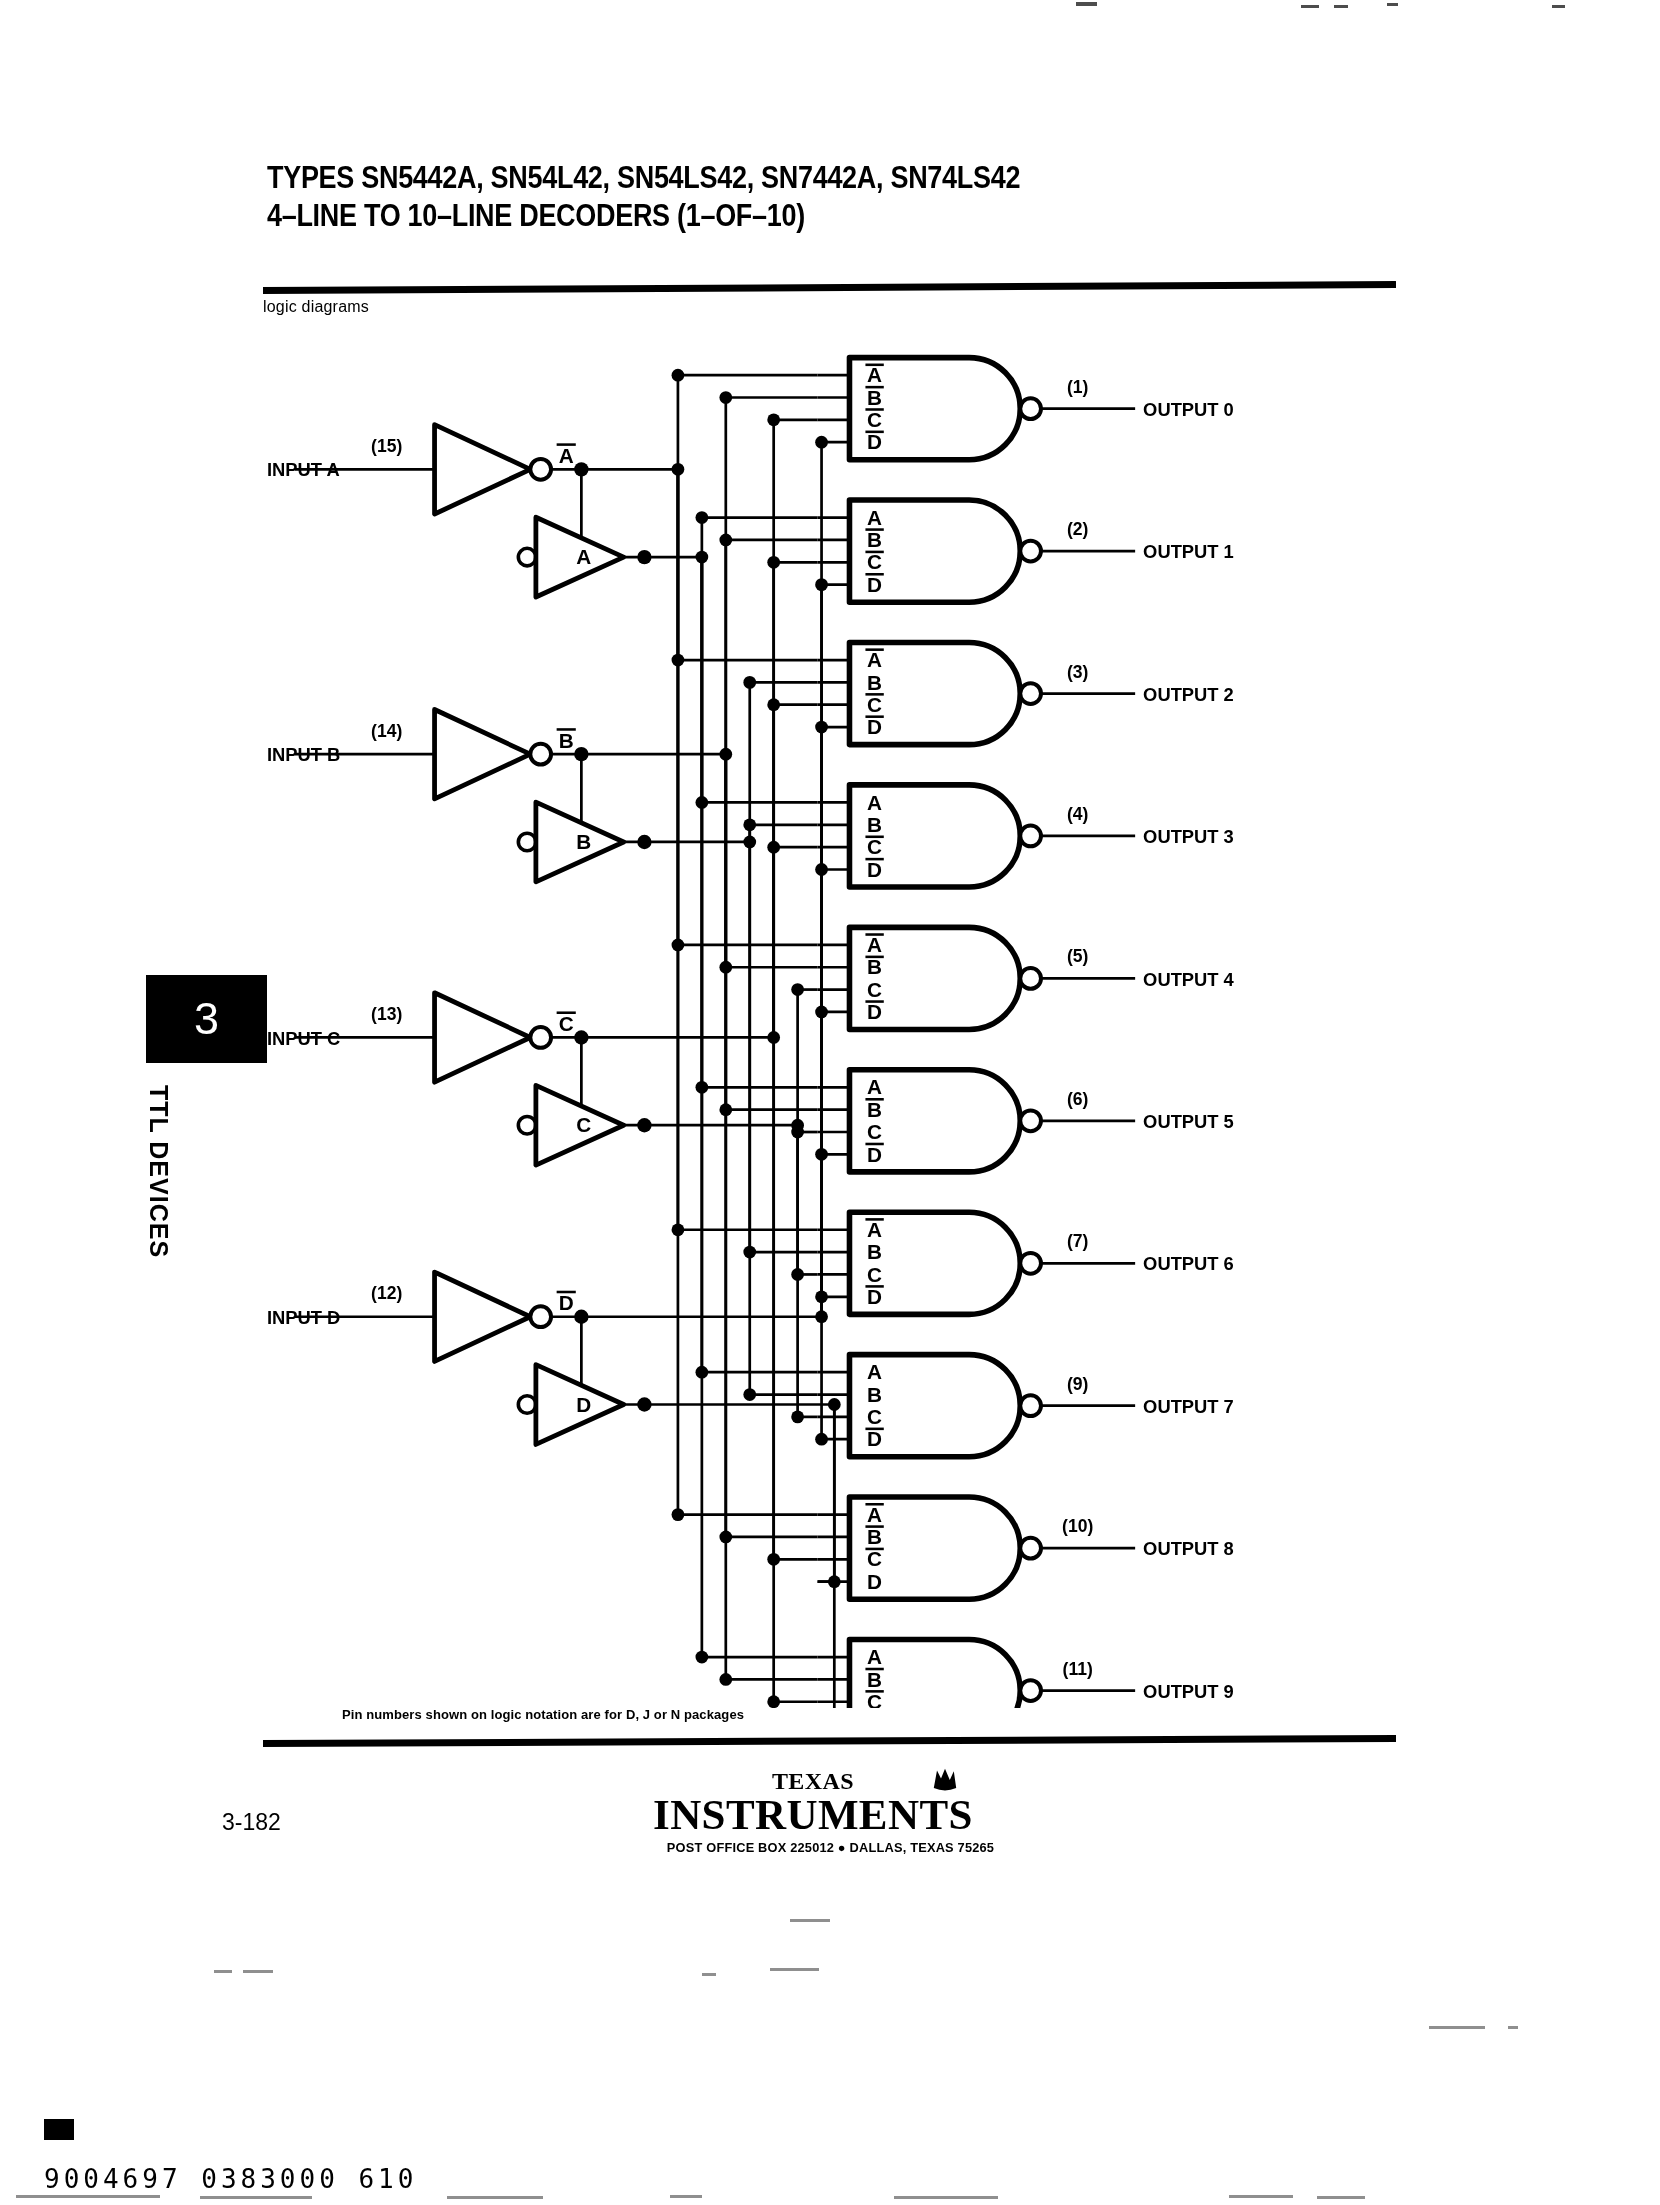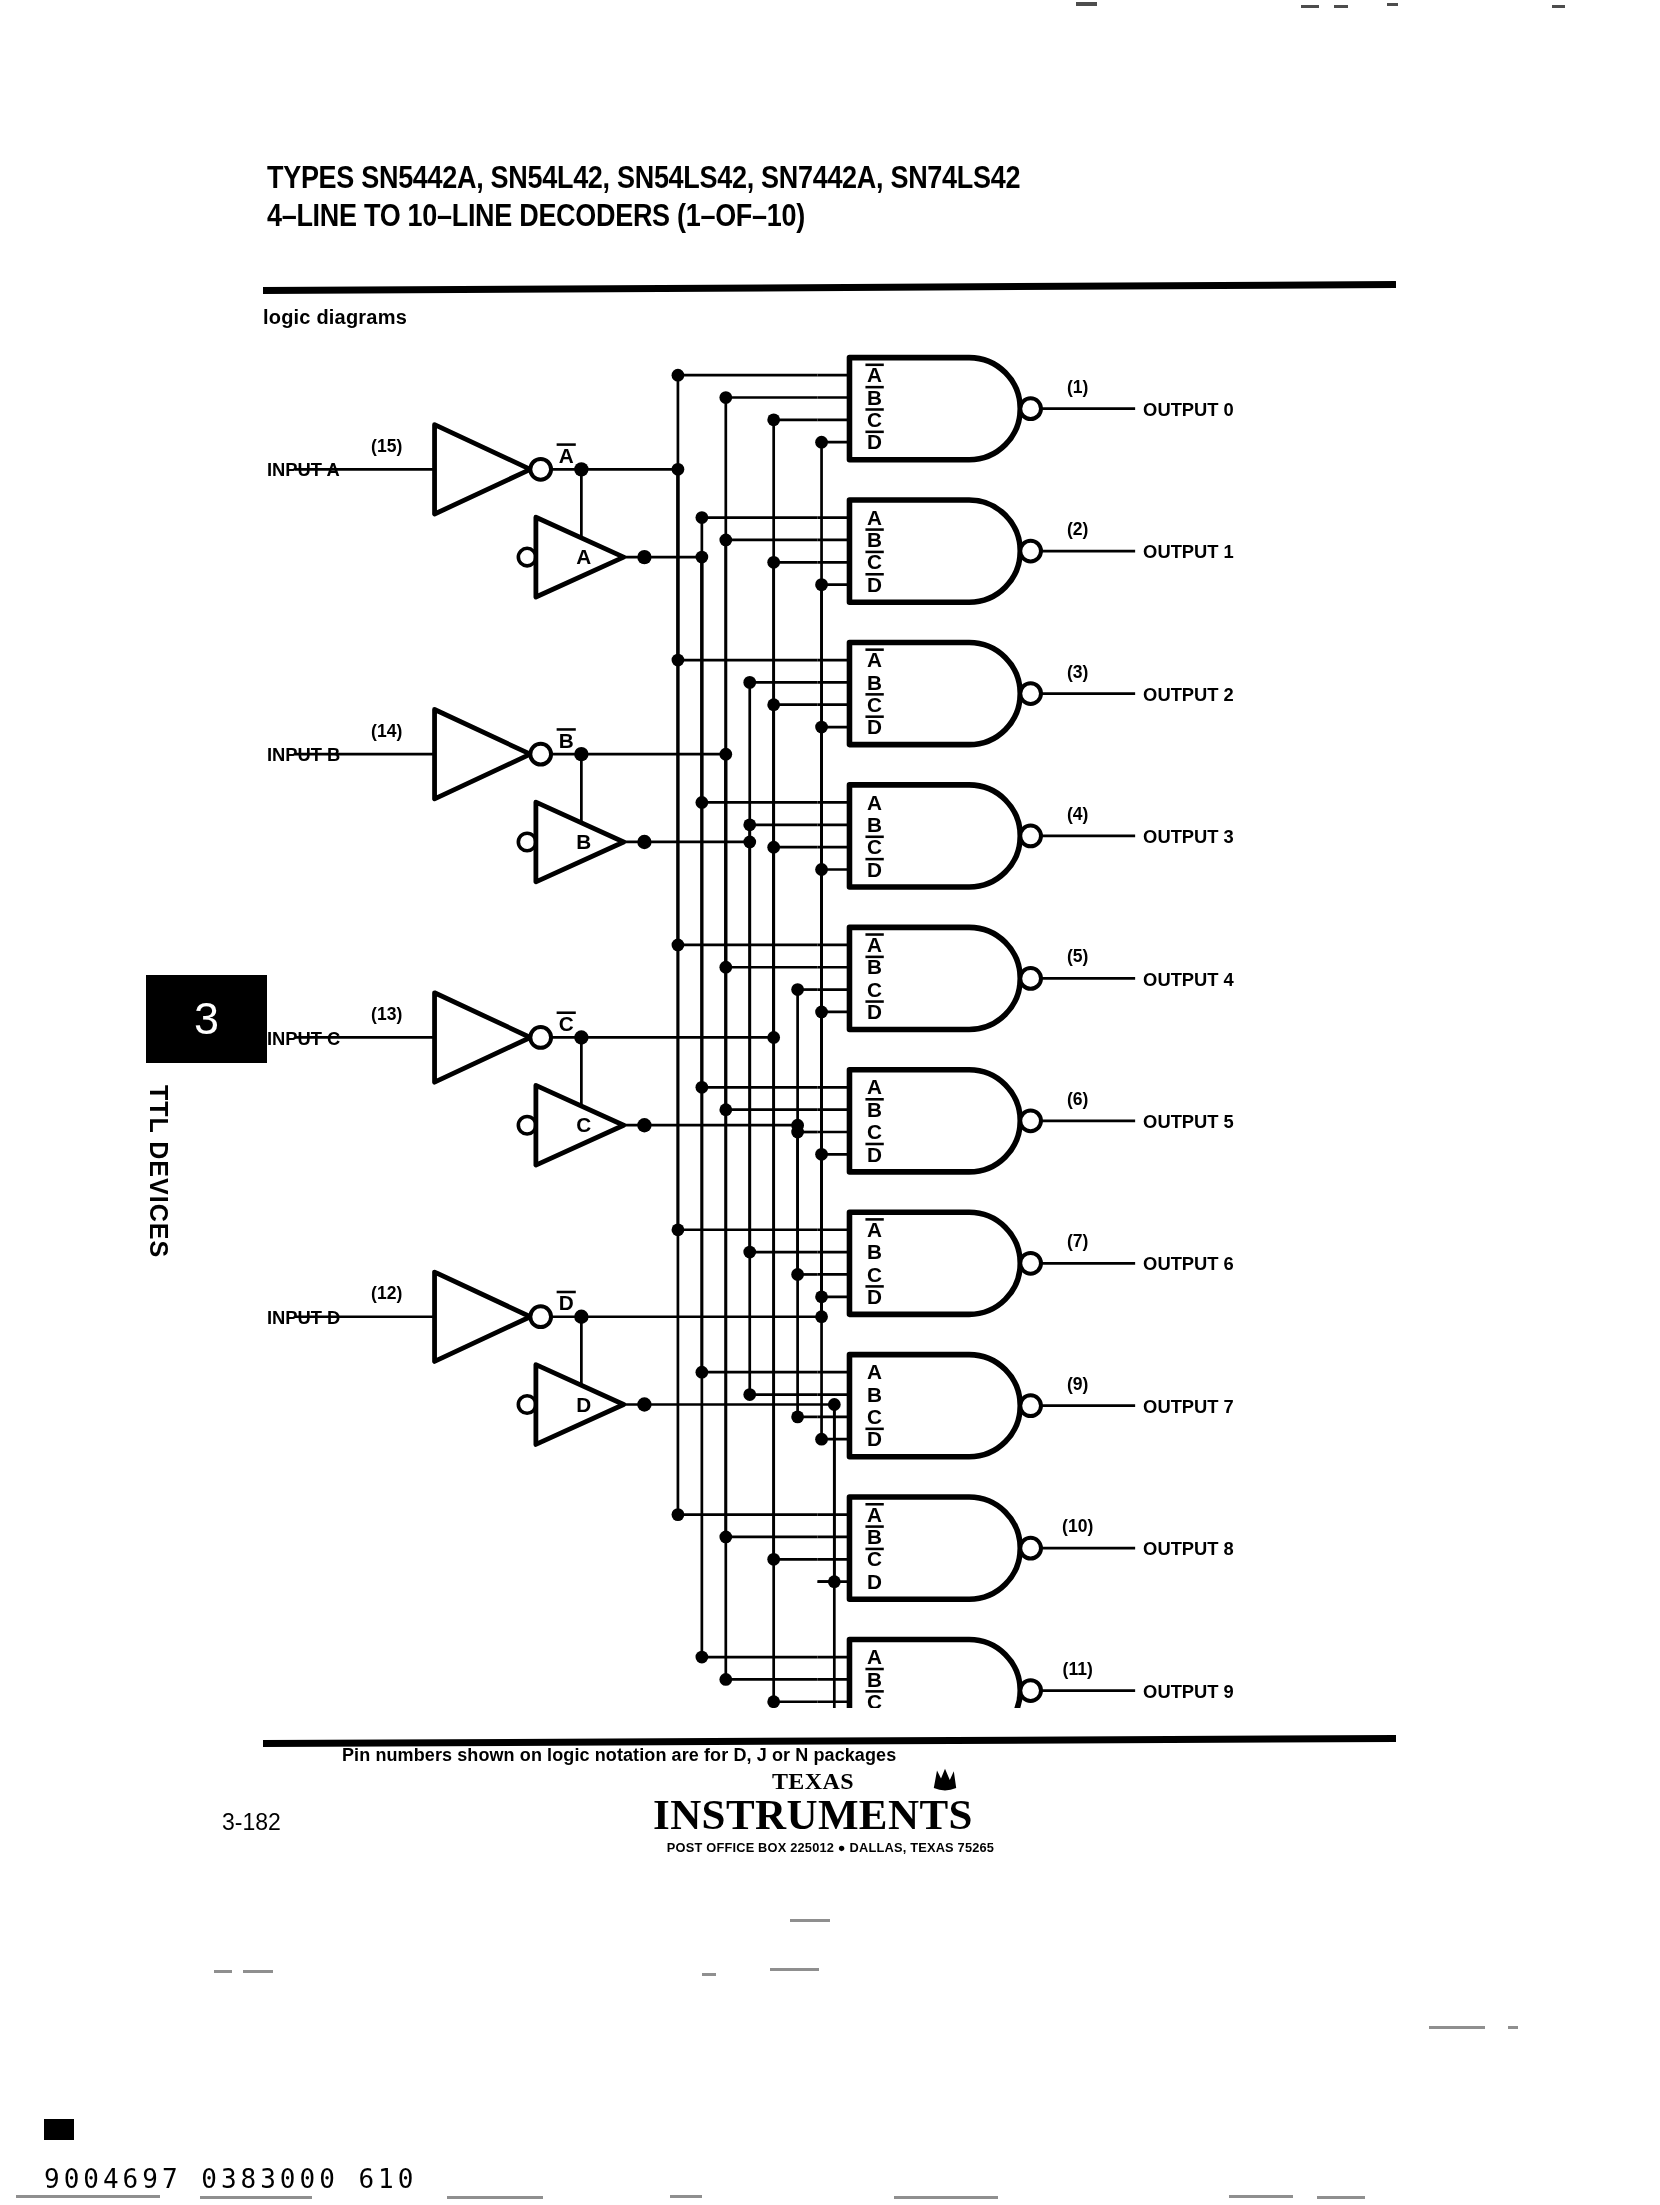--- a/index.html
+++ b/index.html
@@ -13,39 +13,39 @@
   #doc-title{position:absolute;left:267px;top:160px;width:1038px;
              font-weight:bold;font-size:27px;line-height:1.18;
              letter-spacing:-0.3px;transform:scaleY(1.18);transform-origin:left top;}
   #doc-title div{white-space:nowrap;}
 
   #rule-top{position:absolute;left:263px;top:287px;width:1133px;height:7.2px;
             background:#000;transform:rotate(-0.30deg);transform-origin:left center;}
   #rule-bottom{position:absolute;left:263px;top:1740px;width:1133px;height:7.2px;
             background:#000;transform:rotate(-0.25deg);transform-origin:left center;}
 
-  #section-label{position:absolute;left:263px;top:306px;font-size:20px;
-                 font-weight:bold;letter-spacing:0.2px;}
+  #section-label{position:absolute;left:263px;top:298px;font-size:16px;
+                 font-weight:normal;letter-spacing:0.2px;}
 
   
   #tab-block{position:absolute;left:146px;top:975px;width:121px;height:88px;background:#000;}
   #tab-number{position:absolute;left:146px;top:975px;width:121px;height:88px;
               color:#fff;font-size:45px;font-weight:normal;
               display:flex;align-items:center;justify-content:center;
               font-family:"Liberation Sans", sans-serif;}
   #tab-text{position:absolute;left:144px;top:1085px;
             font-size:25px;font-weight:bold;letter-spacing:1px;
             writing-mode:vertical-rl;text-orientation:mixed;white-space:nowrap;}
 
   
   #logic-diagram{position:absolute;left:263px;top:335px;width:1157px;height:1373px;}
   #logic-diagram svg{display:block;}
 
   
-  #footnote{position:absolute;left:318px;top:1745px;font-size:18px;
+  #footnote{position:absolute;left:318px;top:1707px;font-size:13px;
             font-weight:bold;letter-spacing:0.1px;padding-left:24px;}
   #page-number{position:absolute;left:222px;top:1809px;font-size:23px;font-weight:normal;}
   #ti-logo{position:absolute;left:623px;top:1770px;width:415px;text-align:center;}
   #ti-line1{font-family:"Liberation Serif", serif;font-weight:bold;font-size:24px;
             letter-spacing:0.4px;line-height:.95;position:relative;left:-17.6px;}
   #ti-line2{font-family:"Liberation Serif", serif;font-weight:bold;font-size:43px;
             letter-spacing:0.4px;line-height:1.0;position:relative;left:-17.6px;}
   #ti-address{font-size:12.8px;font-weight:bold;letter-spacing:0.2px;margin-top:4px;}
   #ti-mark{position:absolute;left:305px;top:-6.4px;width:34px;height:32px;}
 

